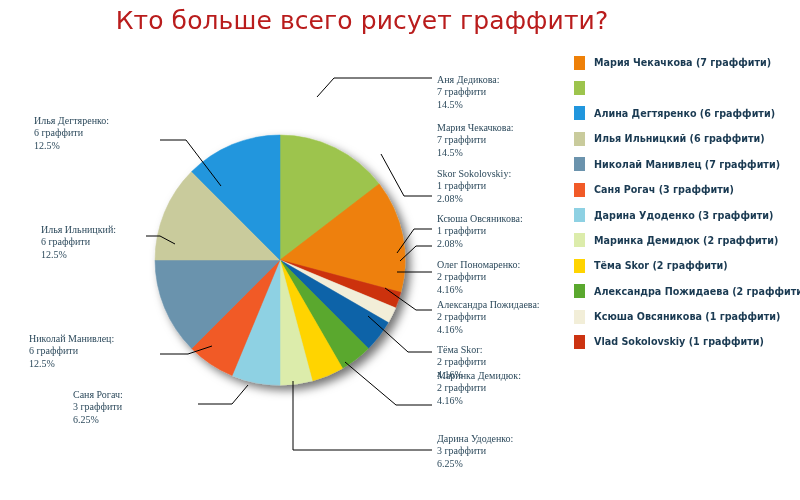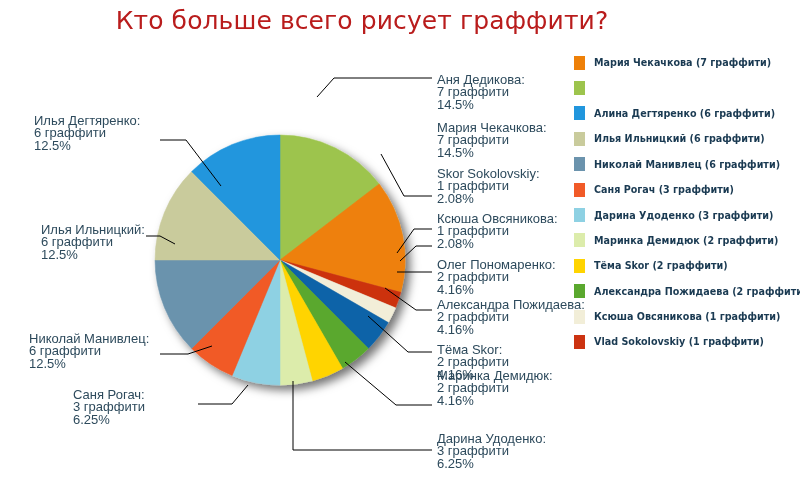--- a/index.html
+++ b/index.html
@@ -46,22 +46,22 @@
   }
   #pie-svg {
     position: absolute;
     left: 0;
     top: 0;
   }
 
   
   .callout {
     position: absolute;
-    font-family: Liberation Sans, sans-serif;
-    font-size: 13px;
+    font-family: Liberation Serif, serif;
+    font-size: 10px;
     line-height: 12.4px;
     color: #2d4a5c;
     white-space: nowrap;
   }
   .callout.right { text-align: left; }
   .callout.left  { text-align: left; }
   .callout .cl-name  { display: block; }
   .callout .cl-count { display: block; }
   .callout .cl-pct   { display: block; }
 
@@ -220,21 +220,21 @@
       <div class="legend-row">
         <span class="legend-swatch" style="background: rgb(33, 150, 221);"></span>
         <span class="legend-label">Алина Дегтяренко (6 граффити)</span>
       </div>
       <div class="legend-row">
         <span class="legend-swatch" style="background: rgb(201, 203, 156);"></span>
         <span class="legend-label">Илья Ильницкий (6 граффити)</span>
       </div>
       <div class="legend-row">
         <span class="legend-swatch" style="background: rgb(107, 147, 173);"></span>
-        <span class="legend-label">Николай Манивлец (6 граффити)</span>
+        <span class="legend-label">Николай Манивлец (7 граффити)</span>
       </div>
       <div class="legend-row">
         <span class="legend-swatch" style="background: rgb(241, 90, 40);"></span>
         <span class="legend-label">Саня Рогач (3 граффити)</span>
       </div>
       <div class="legend-row">
         <span class="legend-swatch" style="background: rgb(142, 209, 227);"></span>
         <span class="legend-label">Дарина Удоденко (3 граффити)</span>
       </div>
       <div class="legend-row">

